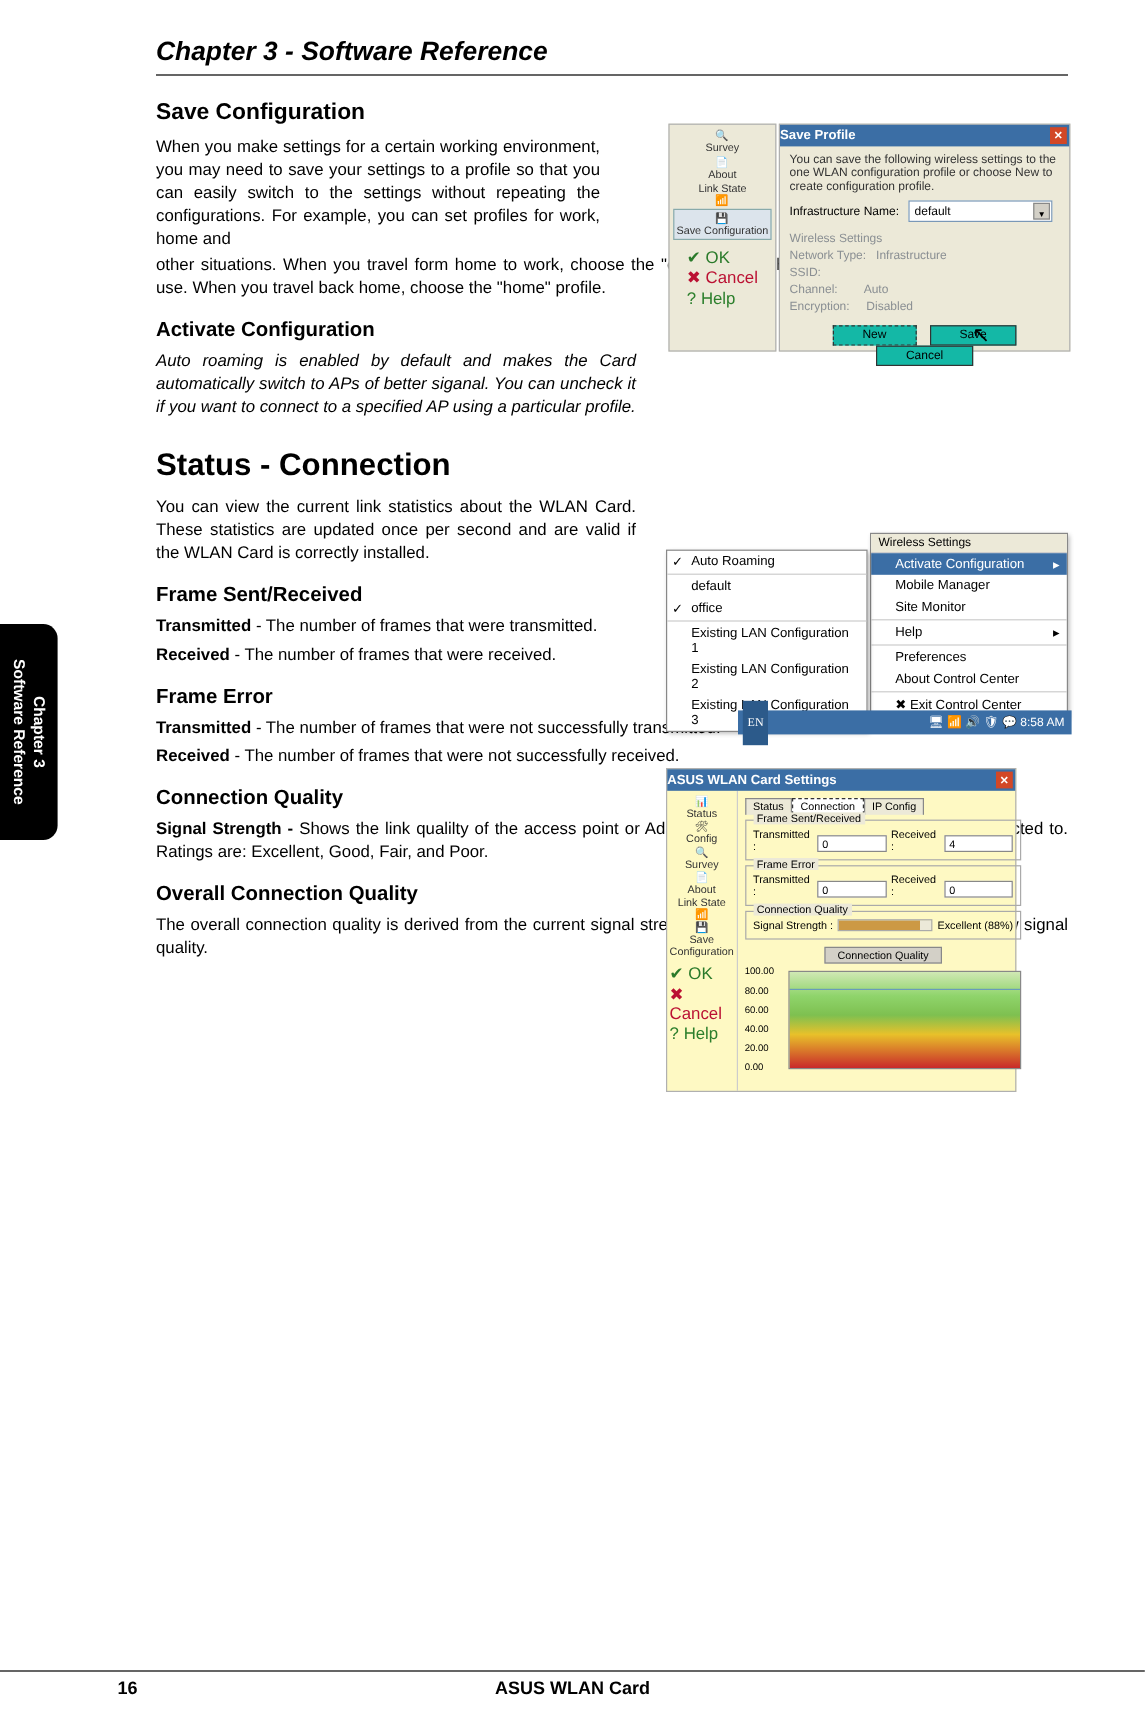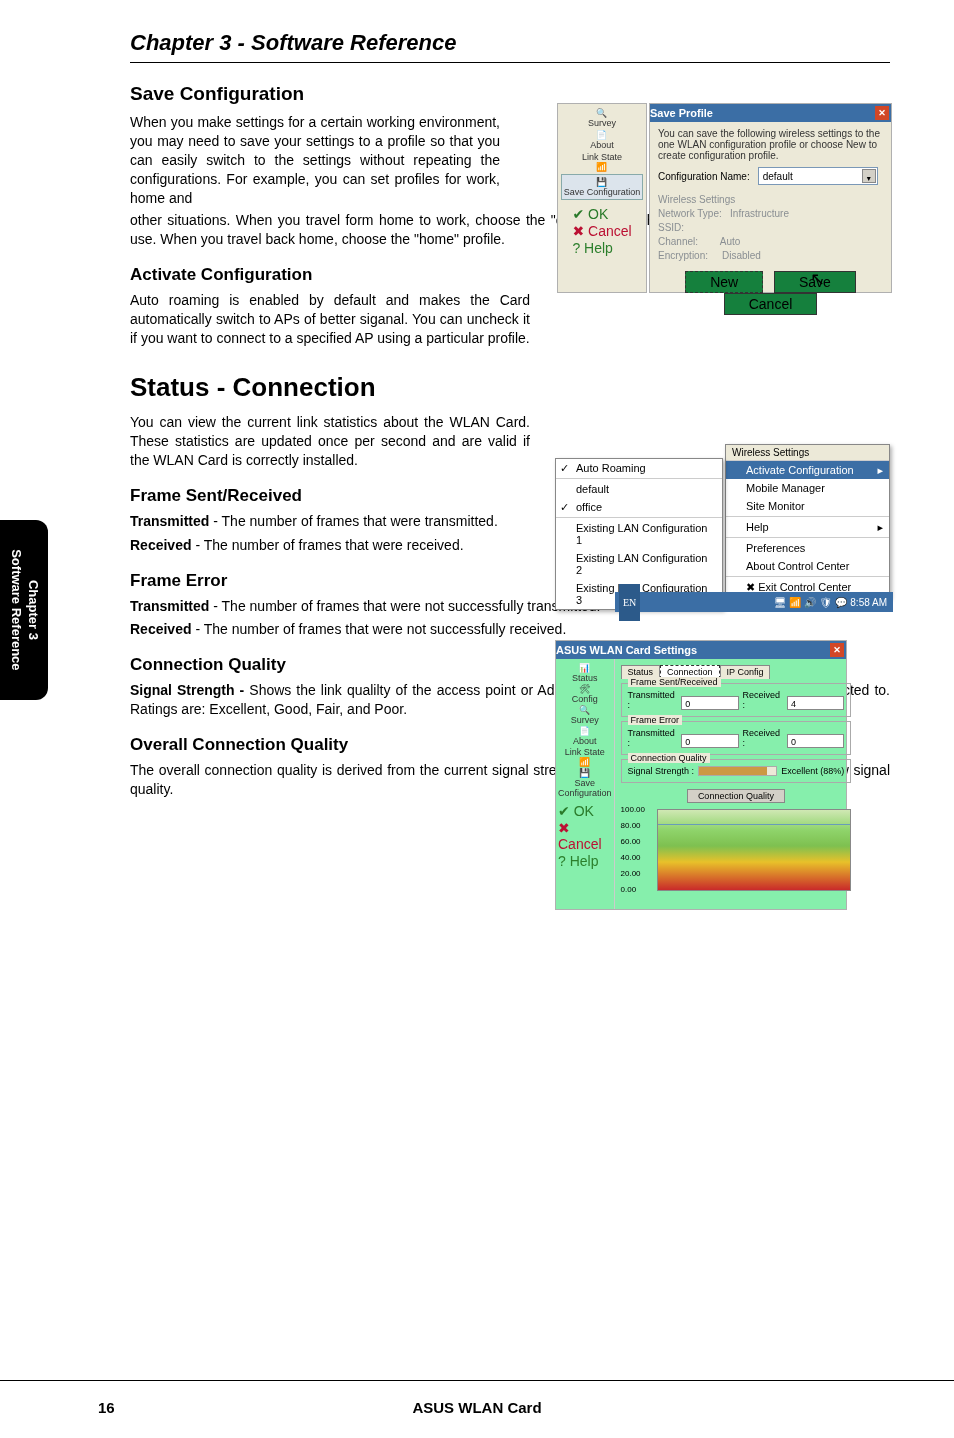--- a/index.html
+++ b/index.html
@@ -51,51 +51,51 @@
 .h2 { font-size: 19px; font-weight: bold; margin-bottom: 8px; }
 .h3 { font-size: 17px; font-weight: bold; margin-top: 16px; margin-bottom: 6px; }
 .h1-section { font-size: 26px; font-weight: bold; margin-top: 20px; margin-bottom: 10px; }
 .body-text { font-size: 14px; line-height: 1.35; text-align: justify; margin-bottom: 4px; }
 .narrow-col { width: 370px; }
 .footer {
   position: absolute;
   bottom: 22px;
   left: 0; right: 0;
   border-top: 1px solid #000;
-  padding-top: 18px;
+  padding-top: 6px;
 }
 .footer-page { position: absolute; left: 98px; font-weight: bold; font-size: 15px; }
 .footer-center { text-align: center; font-weight: bold; font-size: 15px; }
 .fig { position: absolute; border: 1px solid #b0b0b0; background: #efeeea; font-size: 10px; }
 .fig-save-left { left: 557px; top: 103px; width: 90px; height: 190px; background:#ece9d8; display:flex;flex-direction:column;align-items:center;gap:2px;padding:4px 2px; }
 .fig-save-right { left: 649px; top: 103px; width: 243px; height: 190px; background:#ece9d8; }
 .titlebar { background: #3b6ea5; color:#fff; height:18px; line-height:18px; padding-left:0; font-size:11px; font-weight:bold; position:relative;}
 .titlebar .x { position:absolute; right:2px; top:2px; width:14px;height:14px;background:#d24726;color:#fff;display:flex;align-items:center;justify-content:center;font-size:9px;}
 .sp-body { padding:6px 8px; font-size:10px; }
 .sp-label { color:#333; }
 .sp-input { border:1px solid #7a98b7; background:#fff;height:18px;display:inline-block;width:120px;padding-left:4px;line-height:18px;position:relative;}
 .sp-input .dd { position:absolute; right:1px; top:1px; width:14px;height:14px;background:#d3d0c7;border:1px solid #888;font-size:8px;text-align:center;}
 .sp-gray { color:#8a8f93; line-height:1.4;}
 .sp-btns { text-align:center; margin-top:8px;}
-.sp-btn { display:inline-block;border:1px dashed #333;background:#15803d;padding:2px 24px;margin:0 4px;font-size:14px;}
+.sp-btn { display:inline-block;border:1px dashed #333;background:#14b8a6;padding:2px 24px;margin:0 4px;font-size:10px;}
 .sp-btn.solid{border-style:solid;}
 .lnav-item { font-size:9px; color:#333; text-align:center;}
 .fig-menu { left: 555px; top: 444px; width: 338px; height: 168px; border: none;}
 .menu-box { position:absolute; background:#fff; border:1px solid #888; box-shadow:2px 2px 4px rgba(0,0,0,.3); font-size:11px;}
 .menu-left { left:0; top:14px; width:168px;}
 .menu-right { left:170px; top:0; width:165px;}
 .menu-title { background:#ece9d8;border-bottom:1px solid #ccc;padding:2px 6px;font-size:10px;}
 .menu-item { padding:3px 8px 3px 20px; position:relative;}
 .menu-item.hl { background:#3b6ea5; color:#fff;}
 .menu-item .chk { position:absolute;left:4px;}
 .menu-item .arr { position:absolute; right:6px;}
 .menu-sep { border-top:1px solid #ccc;margin:1px 0;}
 .tray { position:absolute; bottom:0; left:60px; right:0; height:20px; background:#3b6ea5; display:flex; align-items:center;justify-content:flex-end;color:#fff;font-size:10px;padding-right:6px;}
 .tray .en { background:#2c5a8a;padding:13px 4px;margin-right:auto;margin-left:4px;font-family:Liberation Serif, serif;}
-.fig-conn { left: 555px; top: 640px; width: 292px; height: 270px; background:#86efac;}
+.fig-conn { left: 555px; top: 640px; width: 292px; height: 270px; background:#fef9c3;}
 .conn-body { display:flex; height:calc(100% - 18px);}
 .conn-left { width:82px; border-right:1px solid #ccc;display:flex;flex-direction:column;align-items:center;gap:1px;padding:4px 2px;}
 .conn-right { flex:1; padding:6px;}
 .tabrow { display:flex;gap:0;margin-bottom:4px;}
 .tab { border:1px solid #888;border-bottom:none;background:#ece9d8;padding:1px 6px;font-size:9px;}
 .tab:nth-child(2){background:#fff;border:1px dashed #333;border-bottom:1px solid #fff;}
 .fs { border:1px solid #aaa;padding:6px 6px 4px;margin-bottom:4px;font-size:9px;position:relative;}
 .fs-label { position:absolute;top:-7px;left:6px;background:#ece9d8;padding:0 3px;font-size:9px;}
 .frow { display:flex;align-items:flex-end;gap:4px;margin-bottom:2px;}
 .finput { border:1px solid #888;background:#fff;height:14px;width:60px;display:inline-block;padding-left:3px;line-height:14px;}
@@ -120,21 +120,21 @@
 <div class="content">
   <div class="chapter-title">Chapter 3 - Software Reference</div>
   <hr class="hr">
 
   <div class="h2">Save Configuration</div>
   <div class="body-text narrow-col">When you make settings for a certain working environment, you may need to save your settings to a profile so that you can easily switch to the settings without repeating the configurations. For example, you can set profiles for work, home and</div>
   <div class="body-text">other situations. When you travel form home to work, choose the "office" profile that contains all your settings for office use. When you travel back home, choose the "home" profile.</div>
 
   <div class="h3">Activate Configuration</div>
   <div style="display:flex;">
-    <div class="body-text" style="width:400px;">Auto roaming is enabled by default and makes the Card automatically switch to APs of better siganal. You can uncheck it if you want to connect to a specified AP using a particular profile.</div>
+    <div class="body-text" style="width:400px;font-style:italic;">Auto roaming is enabled by default and makes the Card automatically switch to APs of better siganal. You can uncheck it if you want to connect to a specified AP using a particular profile.</div>
   </div>
 
   <div class="h1-section">Status - Connection</div>
   <div class="body-text" style="width:400px;">You can view the current link statistics about the WLAN Card. These statistics are updated once per second and are valid if the WLAN Card is correctly installed.</div>
 
   <div class="h3">Frame Sent/Received</div>
   <div class="body-text" style="width:400px;"><b>Transmitted</b> <span>- The number of frames that were transmitted.</span></div>
   <div class="body-text" style="margin-top:6px;"><b>Received</b> <span>- The number of frames that were received.</span></div>
 
   <div class="h3">Frame Error</div>
@@ -160,21 +160,21 @@
   </div>
 </div>
 <div class="fig fig-save-right">
   <div class="titlebar">
     <span>Save Profile</span>
     <span class="x">✕</span>
   </div>
   <div class="sp-body">
     <div class="sp-label" style="margin-bottom:6px;">You can save the following wireless settings to the one WLAN configuration profile or choose New to create configuration profile.</div>
     <div style="display:flex;align-items:center;gap:8px;margin-bottom:8px;">
-      <span>Configuration Name:</span>
+      <span>Infrastructure Name:</span>
       <span class="sp-input"><span>default</span><span class="dd">▾</span></span>
     </div>
     <div class="sp-gray">
       <div>Wireless Settings</div>
       <div><span>Network Type:</span> &nbsp; <span>Infrastructure</span></div>
       <div>SSID:</div>
       <div><span>Channel:</span> &nbsp;&nbsp;&nbsp;&nbsp;&nbsp;&nbsp; <span>Auto</span></div>
       <div><span>Encryption:</span> &nbsp;&nbsp;&nbsp; <span>Disabled</span></div>
     </div>
     <div class="sp-btns">

